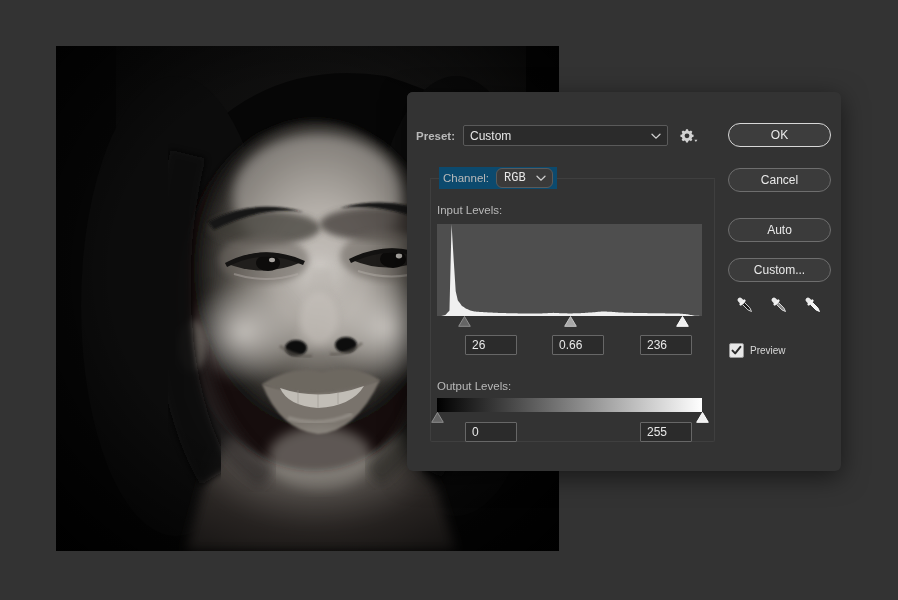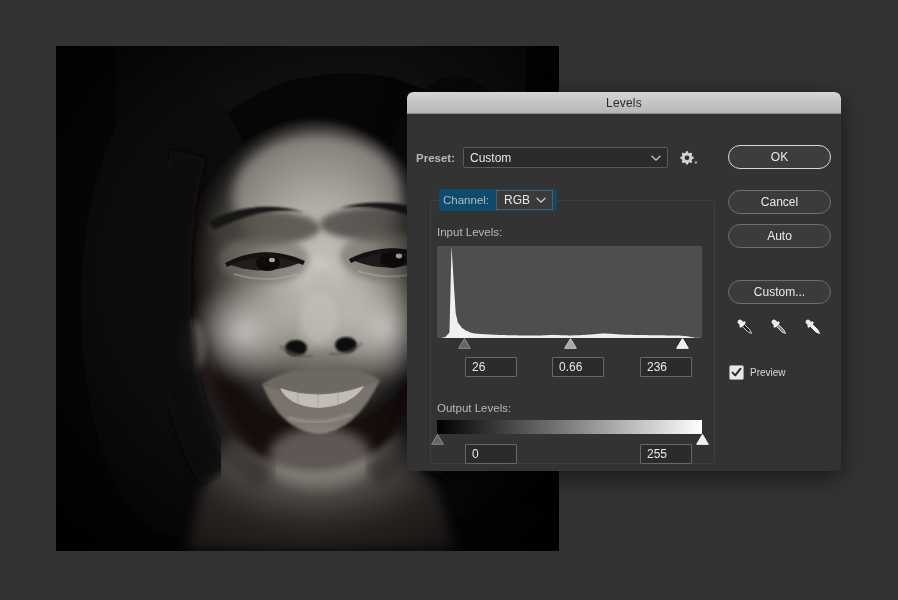--- a/index.html
+++ b/index.html
@@ -105,24 +105,25 @@
     background: #0c4a6e;
     padding: 0 4px;
     height: 22px;
   }
   .channel-label { margin-right: 7px; }
   .channel-select {
     position: relative;
     height: 20px; min-width: 57px;
     background: #3a3a3a;
     border: 1px solid #5a5a5a;
-    border-radius: 0;
+    border-radius: 6px;
     display: flex; align-items: center;
     padding: 0 18px 0 7px;
     box-sizing: border-box;
+    font-family: Liberation Mono, monospace;
   }
   .channel-select .val { color: #e8e8e8; font-size: 12px; }
 
   .section-label {
     position: absolute; color: #b9b9b9; font-size: 11.5px;
   }
   #input-levels-label { left: 30px; top: 112px; }
   #output-levels-label { left: 30px; top: 288px; }
 
   
@@ -188,21 +189,21 @@
     font-size: 12px;
     display: flex; align-items: center; justify-content: center;
     box-sizing: border-box;
   }
   #ok-button {
     top: 31px; left: 321px;
     border: 1.5px solid #d8d8d8;
     background: #3d3d3d;
   }
   #cancel-button { top: 76px; left: 321px; }
-  #auto-button   { top: 110px; left: 321px; }
+  #auto-button   { top: 126px; left: 321px; }
   #options-button{ top: 166px; left: 321px; }
 
   .droppers {
     position: absolute; left: 327px; top: 202px;
     display: flex; gap: 12px; align-items: center;
   }
   .dropper { width: 22px; height: 22px; }
   .dropper svg { display: block; }
 
   .preview-row {
@@ -331,23 +332,20 @@
         <path d="M132,108 Q110,200 120,300 Q130,380 160,430" stroke="#0a0a0a" stroke-width="36" fill="none" opacity="0.9" filter="url(#blur3)"></path>
         <path d="M392,110 Q414,196 404,296 Q396,372 370,424" stroke="#090909" stroke-width="36" fill="none" opacity="0.9" filter="url(#blur3)"></path>
 
         <rect width="503" height="505" fill="url(#vign)"></rect>
       </svg>
     </div>
   </div>
 
   <div class="dialog">
 
-    <div class="titlebar">
-      <span class="titlebar-text">Levels</span>
-    </div>
 
     <div class="body">
 
       <div class="preset-row">
         <span class="lbl preset-label">Preset:</span>
         <div class="preset-select">
           <span class="val">Custom</span>
           <span class="chev">
             <svg width="10" height="7" viewBox="0 0 10 7" xmlns="http://www.w3.org/2000/svg">
               <path d="M1 1.5 L5 5.5 L9 1.5" stroke="#cfcfcf" stroke-width="1.3" fill="none" stroke-linecap="round"></path>

